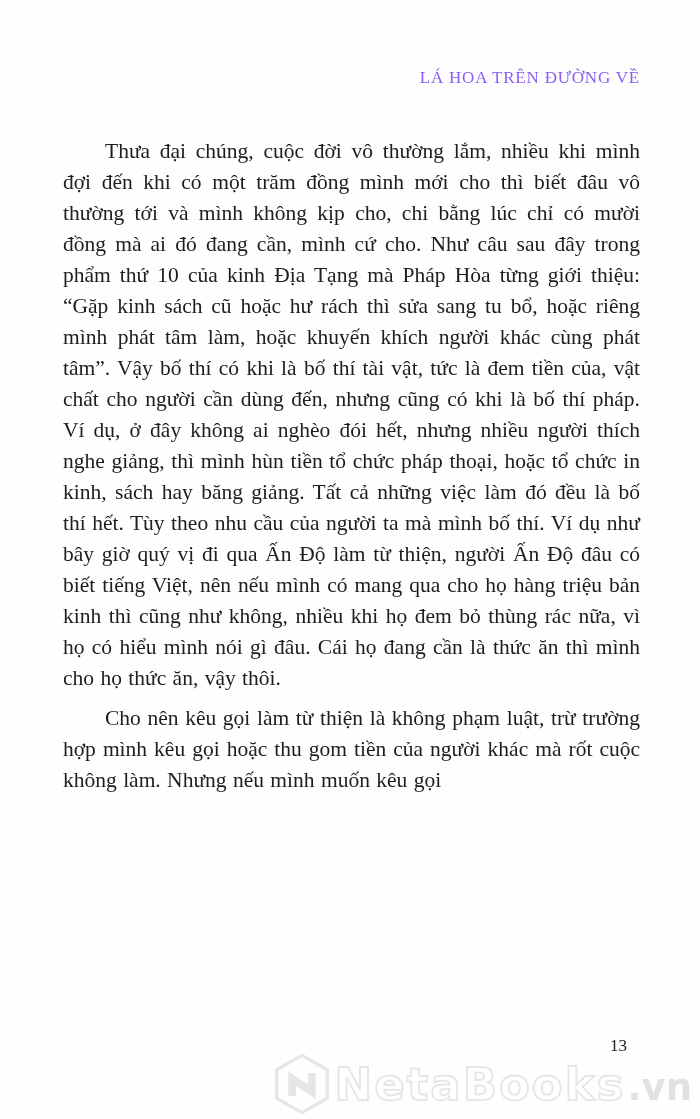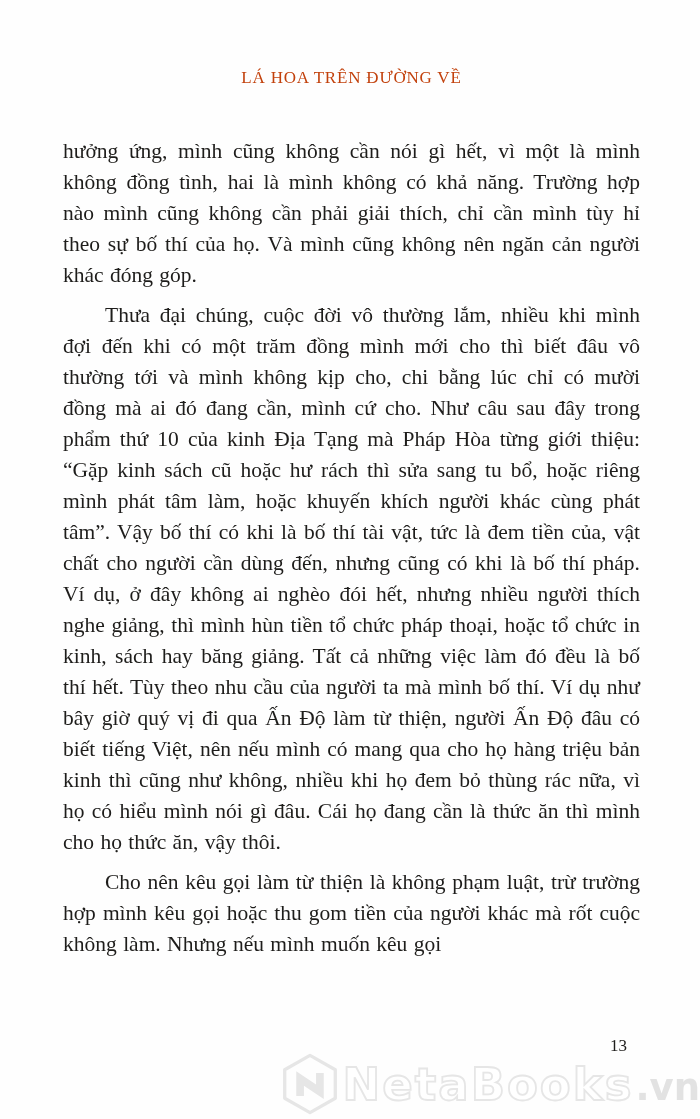--- a/index.html
+++ b/index.html
@@ -10,25 +10,25 @@
     background: #fefefe;
     font-family: "Liberation Serif", serif;
     overflow: hidden;
     box-sizing: border-box;
   }
   .running-head {
     position: absolute;
     top: 68px;
     left: 63px;
     right: 60px;
-    text-align: center;
+    text-align: right;
     font-size: 17px;
     letter-spacing: 0.8px;
     font-weight: 500;
-    color: #c2410c;
+    color: #8b5cf6;
   }
   .text-block {
     position: absolute;
     top: 136px;
     left: 63px;
     width: 577px;
     font-size: 21.5px;
     line-height: 31px;
     text-align: justify;
     color: #1e1d1b;
@@ -45,21 +45,21 @@
     position: absolute;
     top: 1036px;
     right: 73px;
     font-size: 17px;
     color: #1e1d1b;
     z-index: 2;
     text-align: right;
   }
   .watermark {
     position: absolute;
-    right: 0;
+    right: 8px;
     bottom: 2px;
     display: flex;
     align-items: center;
     z-index: 1;
     user-select: none;
   }
   .wm-logo { display: block; }
   .wm-brand {
     font-family: "DejaVu Sans", sans-serif;
     font-weight: bold;
@@ -77,21 +77,20 @@
   }
 </style>
 </head>
 <body>
 
 <div class="page">
 
   <div class="running-head">LÁ HOA TRÊN ĐƯỜNG VỀ</div>
 
   <div class="text-block">
-    <p class="continuation">hưởng ứng, mình cũng không cần nói gì hết, vì một là mình không đồng tình, hai là mình không có khả năng. Trường hợp nào mình cũng không cần phải giải thích, chỉ cần mình tùy hỉ theo sự bố thí của họ. Và mình cũng không nên ngăn cản người khác đóng góp.</p>
     <p>Thưa đại chúng, cuộc đời vô thường lắm, nhiều khi mình đợi đến khi có một trăm đồng mình mới cho thì biết đâu vô thường tới và mình không kịp cho, chi bằng lúc chỉ có mười đồng mà ai đó đang cần, mình cứ cho. Như câu sau đây trong phẩm thứ 10 của kinh Địa Tạng mà Pháp Hòa từng giới thiệu: “Gặp kinh sách cũ hoặc hư rách thì sửa sang tu bổ, hoặc riêng mình phát tâm làm, hoặc khuyến khích người khác cùng phát tâm”. Vậy bố thí có khi là bố thí tài vật, tức là đem tiền của, vật chất cho người cần dùng đến, nhưng cũng có khi là bố thí pháp. Ví dụ, ở đây không ai nghèo đói hết, nhưng nhiều người thích nghe giảng, thì mình hùn tiền tổ chức pháp thoại, hoặc tổ chức in kinh, sách hay băng giảng. Tất cả những việc làm đó đều là bố thí hết. Tùy theo nhu cầu của người ta mà mình bố thí. Ví dụ như bây giờ quý vị đi qua Ấn Độ làm từ thiện, người Ấn Độ đâu có biết tiếng Việt, nên nếu mình có mang qua cho họ hàng triệu bản kinh thì cũng như không, nhiều khi họ đem bỏ thùng rác nữa, vì họ có hiểu mình nói gì đâu. Cái họ đang cần là thức ăn thì mình cho họ thức ăn, vậy thôi.</p>
     <p>Cho nên kêu gọi làm từ thiện là không phạm luật, trừ trường hợp mình kêu gọi hoặc thu gom tiền của người khác mà rốt cuộc không làm. Nhưng nếu mình muốn kêu gọi</p>
   </div>
 
   <div class="page-number">13</div>
 
   <div class="watermark">
     <svg class="wm-logo" width="66" height="66" viewBox="0 0 60 60" aria-hidden="true">
       <polygon points="30,4 53,17 53,43 30,56 7,43 7,17" fill="none" stroke="#e6e6e6" stroke-width="3" stroke-linejoin="round"></polygon>
       <path d="M21 41 L21 25 L39 37 L39 20" fill="none" stroke="#e6e6e6" stroke-width="7" stroke-linejoin="miter" stroke-linecap="butt"></path>

